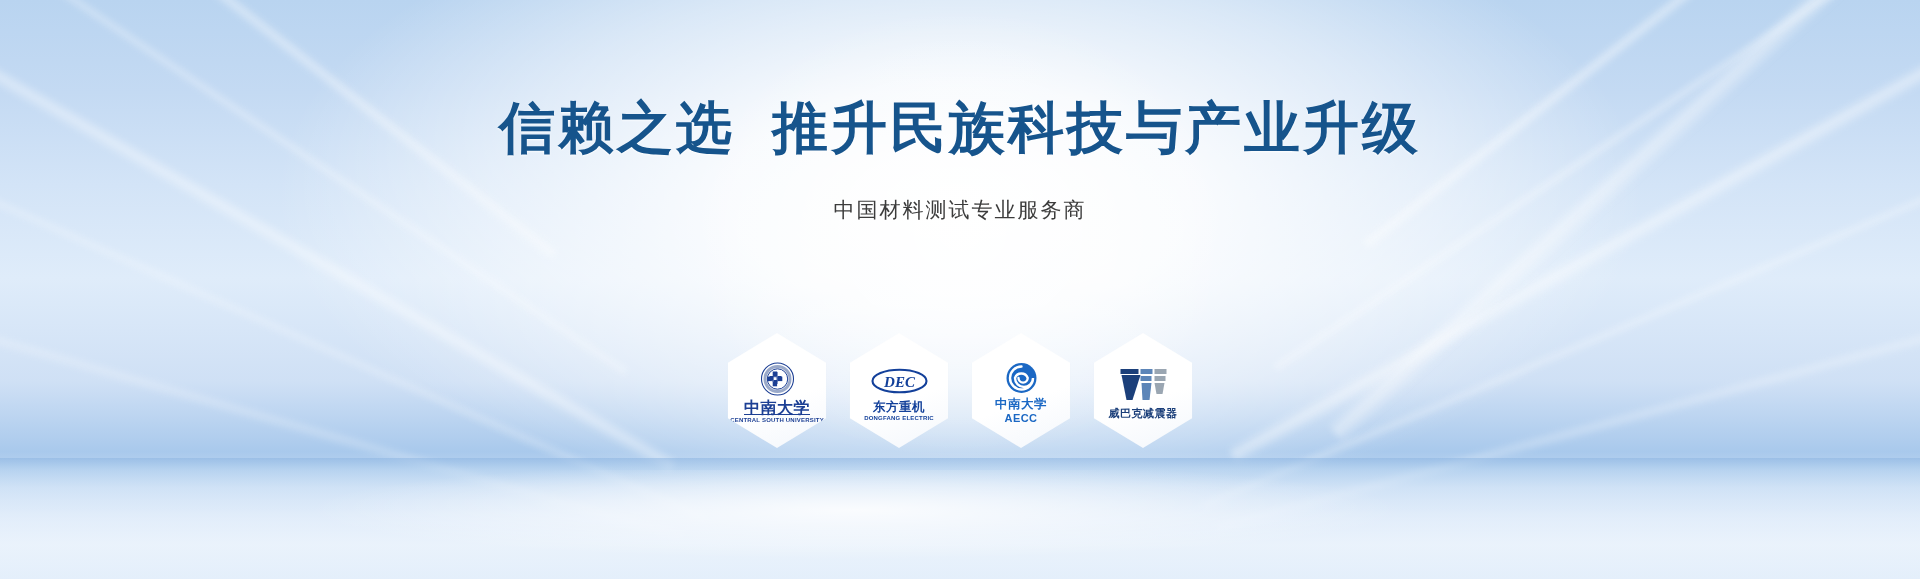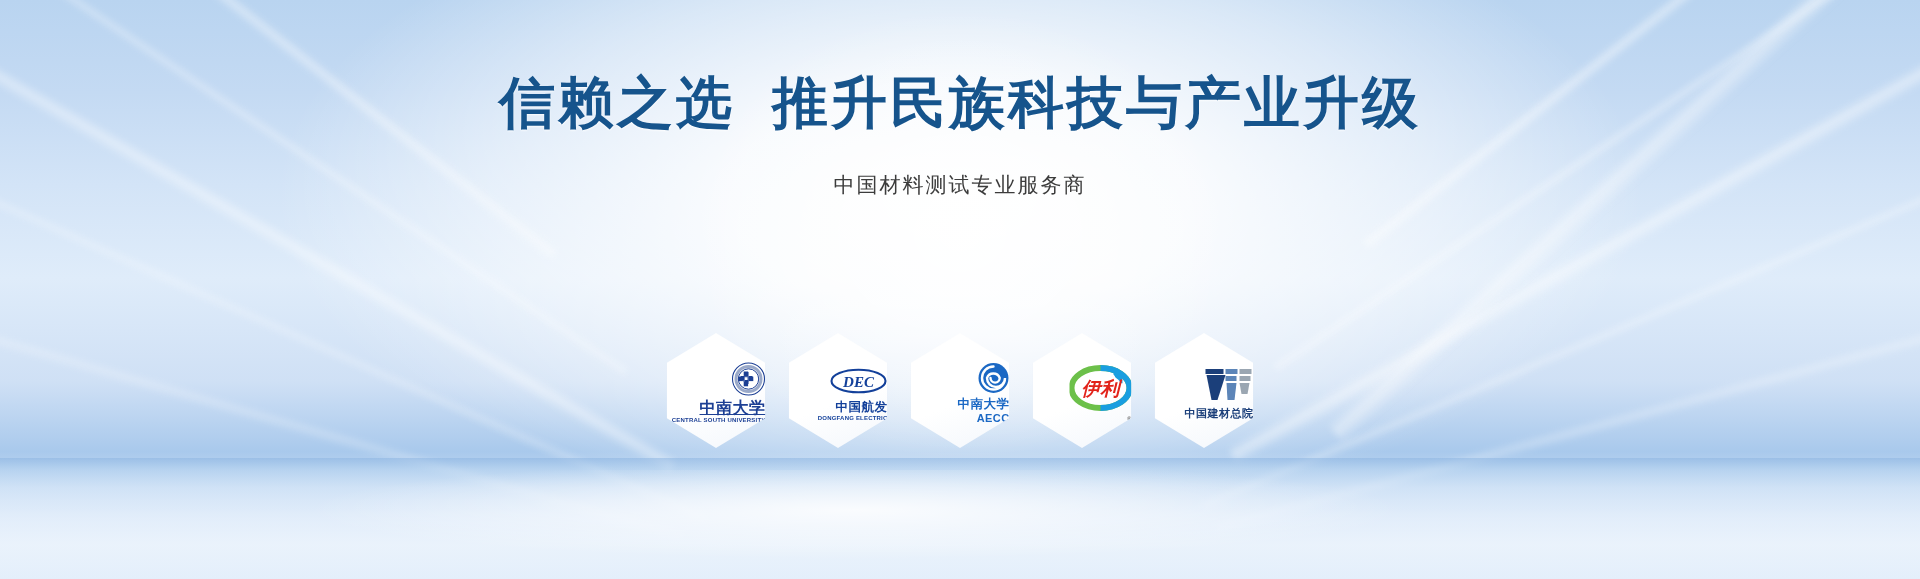--- a/index.html
+++ b/index.html
@@ -65,21 +65,21 @@
     pointer-events:none;
   }
 
   
   .text-block {
     position:absolute; left:0; right:0; top:0;
     text-align:center;
     pointer-events:none;
   }
   .headline {
-    margin-top:71px;
+    margin-top:96px;
     font-size:56px;
     font-weight:bold;
     letter-spacing:3px;
     color:#16548c;
     line-height:1.15;
     text-shadow:0 1px 2px rgba(255,255,255,0.9);
     white-space:pre;
   }
   .subtitle {
     margin-top:36px;
@@ -105,21 +105,21 @@
     height:115px;
     background:linear-gradient(160deg,#ffffff 0%,#ffffff 58%,#f3f7fc 100%);
     clip-path:polygon(50% 0%, 100% 26%, 100% 74%, 50% 100%, 0% 74%, 0% 26%);
     display:flex;
     flex-direction:column;
     align-items:center;
     justify-content:center;
     filter:drop-shadow(0 4px 7px rgba(90,130,175,0.30));
   }
   .hex-inner {
-    display:flex; flex-direction:column; align-items:flex-end; justify-content:center;
+    display:flex; flex-direction:column; align-items:center; justify-content:center;
     width:100%; height:100%;
     padding-top:4px;
   }
   .mark { height:36px; display:flex; align-items:center; justify-content:center; margin-bottom:2px; }
   .cn {
     font-size:12.5px; font-weight:bold; letter-spacing:.5px; line-height:1.1;
     white-space:nowrap;
   }
   .en {
     font-size:6px; font-weight:bold; letter-spacing:.2px; line-height:1.2;
@@ -178,68 +178,54 @@
     </div>
 
     <div class="hex">
       <div class="hex-inner">
         <div class="mark">
           <svg width="58" height="26" viewBox="0 0 58 26">
             <ellipse cx="29" cy="13" rx="27" ry="11.3" fill="none" stroke="#13409a" stroke-width="2.1"></ellipse>
             <text x="29" y="19" text-anchor="middle" font-family="'Liberation Serif',serif" font-style="italic" font-weight="bold" font-size="15" fill="#13409a">DEC</text>
           </svg>
         </div>
-        <div class="cn" style="color:#13409a">中国航发</div>
+        <div class="cn" style="color:#13409a">东方重机</div>
         <div class="en" style="color:#13409a">DONGFANG ELECTRIC</div>
       </div>
     </div>
 
     <div class="hex">
       <div class="hex-inner">
         <div class="mark">
           <svg width="32" height="32" viewBox="0 0 32 32">
             <circle cx="16" cy="16" r="15" fill="#1b68c4"></circle>
             <path d="M16 4.5a11.5 11.5 0 1 0 11.5 11.5A9 9 0 0 1 9.5 16 6.7 6.7 0 0 1 22.2 16 4.6 4.6 0 0 1 13 16" fill="none" stroke="#ffffff" stroke-width="2.4" stroke-linecap="round"></path>
           </svg>
         </div>
         <div class="cn" style="color:#1b68c4">中南大学</div>
         <div class="en en-lg" style="color:#1b68c4">AECC</div>
       </div>
     </div>
 
-    <div class="hex">
-      <div class="hex-inner">
-        <div class="mark" style="height:52px">
-          <svg width="62" height="48" viewBox="0 0 62 48">
-            <ellipse cx="31" cy="24" rx="29" ry="20" fill="none" stroke="#6cc04a" stroke-width="6"></ellipse>
-            <path d="M31 4a29 20 0 0 1 0 40" fill="none" stroke="#1a9ee0" stroke-width="6"></path>
-            <path d="M46 8a29 20 0 0 1 4 11" fill="none" stroke="#1a9ee0" stroke-width="6"></path>
-            <ellipse cx="31" cy="24" rx="22" ry="14" fill="#ffffff"></ellipse>
-            <text x="31" y="31" text-anchor="middle" font-family="'Liberation Serif',serif" font-style="italic" font-weight="bold" font-size="19" fill="#e2231a">伊利</text>
-          </svg>
-        </div>
-        <div class="en" style="color:#777;margin-top:0">®</div>
-      </div>
-    </div>
 
 
 
     <div class="hex">
       <div class="hex-inner">
         <div class="mark" style="height:40px">
           <svg width="50" height="38" viewBox="0 0 50 38">
             <path d="M2 3 L20 3 L20 8 L2 8 Z" fill="#1b3f7a"></path>
             <path d="M22 3 L34 3 L34 8 L22 8 Z" fill="#5c85b8"></path>
             <path d="M36 3 L48 3 L48 8 L36 8 Z" fill="#9aa6b2"></path>
             <path d="M5 10 L18 10 L14 16 L9 16 Z" fill="#1b3f7a"></path>
             <path d="M22 10 L33 10 L33 15 L22 15 Z" fill="#5c85b8"></path>
             <path d="M36 10 L47 10 L47 15 L36 15 Z" fill="#9aa6b2"></path>
             <path d="M3 9 L22 9 L14 34 L8 34 Z" fill="#1b3f7a"></path>
             <path d="M23 17 L33 17 L31 34 L24 34 Z" fill="#5c85b8"></path>
             <path d="M36 17 L46 17 L44 28 L38 28 Z" fill="#9aa6b2"></path>
           </svg>
         </div>
-        <div class="cn" style="color:#1b3f7a;font-size:11px">中国建材总院</div>
+        <div class="cn" style="color:#1b3f7a;font-size:11px">威巴克减震器</div>
       </div>
     </div>
 
   </div>
 </div>
 
 </body></html>

